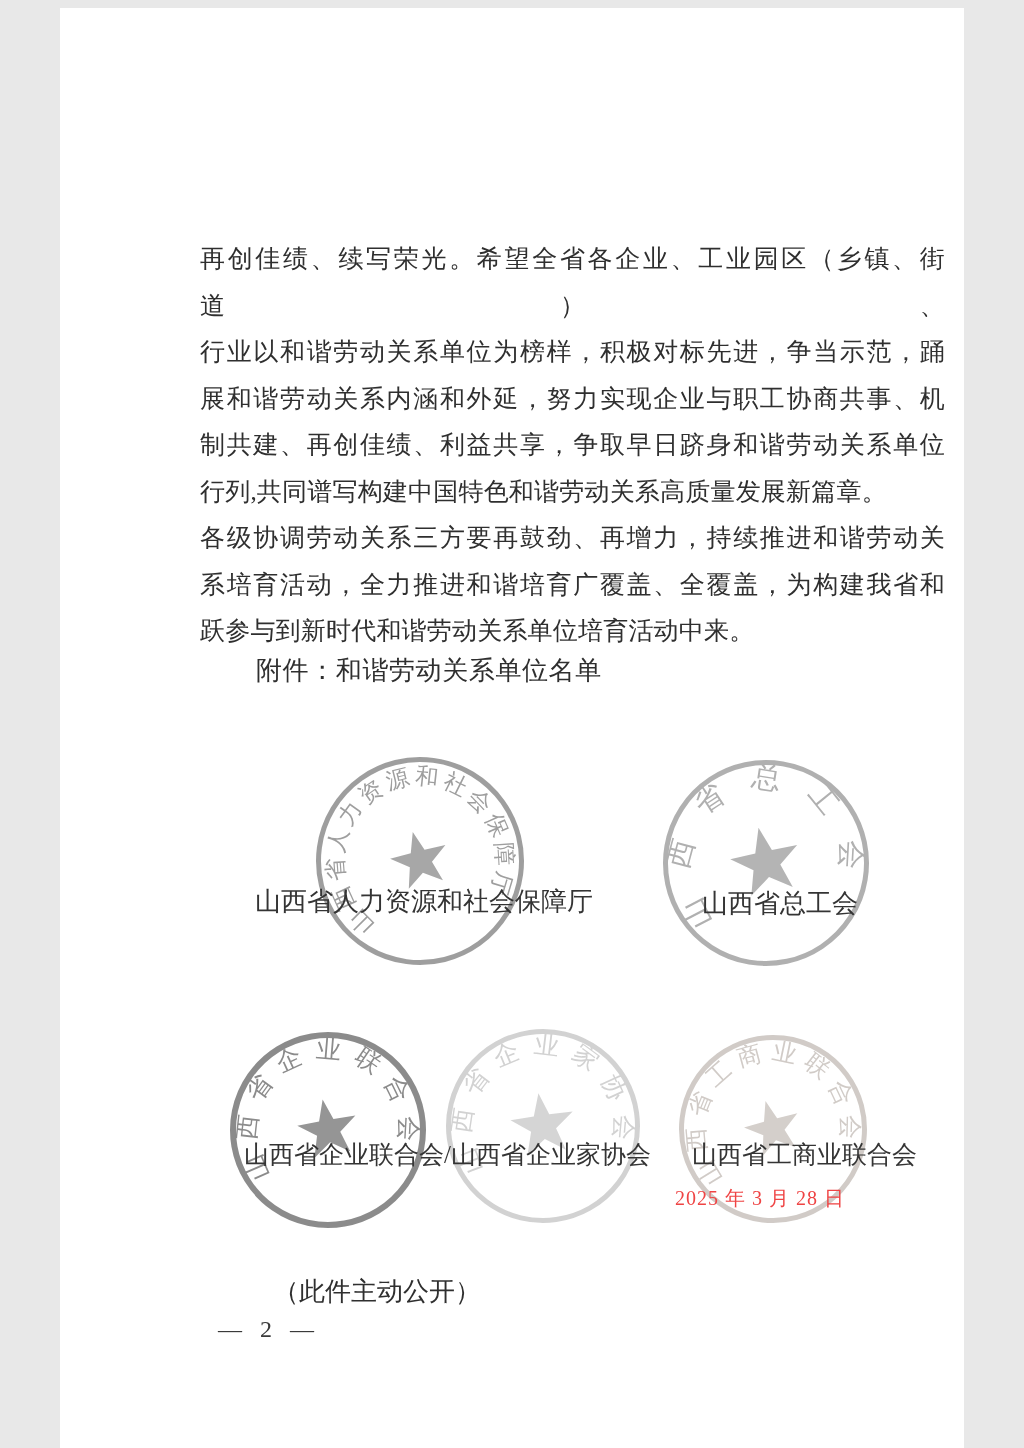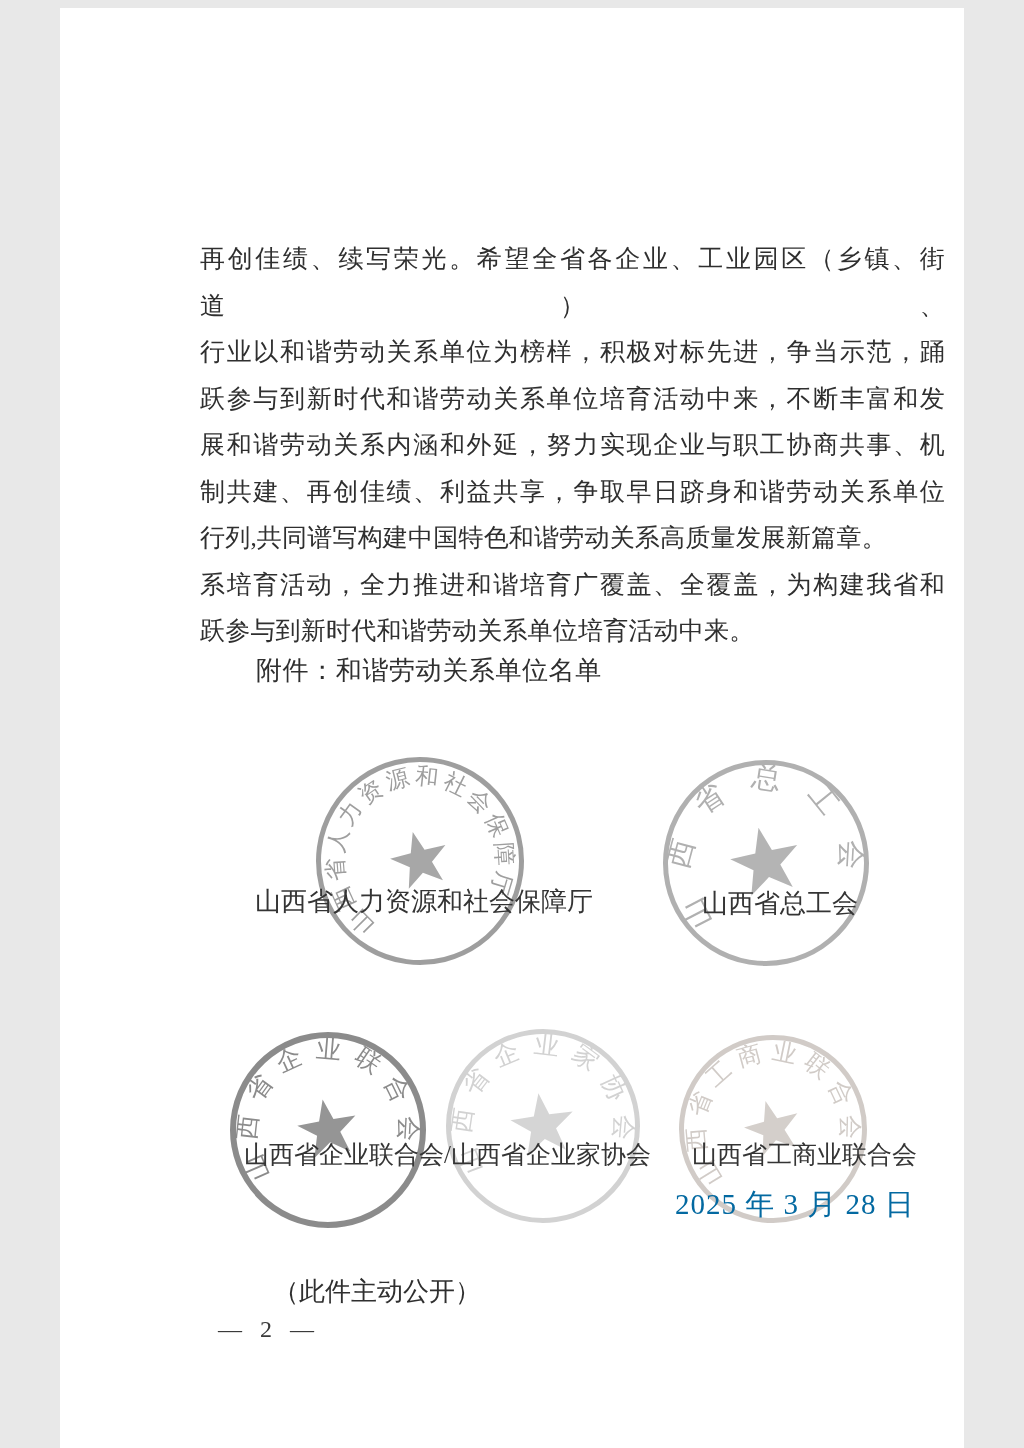--- a/index.html
+++ b/index.html
@@ -12,40 +12,40 @@
     font-size:25px;line-height:46.5px;letter-spacing:.2px;z-index:3;}
   .line{white-space:nowrap;}
   .line.just{white-space:normal;text-align:justify;text-align-last:justify;}
   .attachment-line{position:absolute;left:196px;top:645px;font-size:26px;
     letter-spacing:.6px;z-index:3;}
   .sig{position:absolute;font-size:26px;letter-spacing:0;z-index:4;color:#343434;white-space:nowrap;}
   .sig-hrss{left:195px;top:876px;}
   .sig-union{left:642px;top:878px;}
   .sig-enterprise{left:184px;top:1130px;font-size:25px;text-align:right;}
   .sig-commerce{left:632px;top:1130px;font-size:25px;}
-  .date-line{position:absolute;left:615px;top:1177px;font-size:29px;z-index:4;
-    letter-spacing:1px;color:#0369a1;white-space:nowrap;}
+  .date-line{position:absolute;left:615px;top:1177px;font-size:20px;z-index:4;
+    letter-spacing:1px;color:#ef4444;white-space:nowrap;}
   .disclosure{position:absolute;left:213px;top:1266px;font-size:26px;z-index:3;}
   .page-number{position:absolute;left:158px;top:1308px;font-size:24px;
     letter-spacing:6px;z-index:3;color:#3a3a3a;}
   .seal{position:absolute;z-index:2;filter:blur(.4px);}
   .seal svg{display:block;}
 </style>
 </head>
 <body>
 
 <div class="page">
 
   <section class="body-text">
     <div class="line just">再创佳绩、续写荣光。希望全省各企业、工业园区（乡镇、街道）、</div>
     <div class="line just">行业以和谐劳动关系单位为榜样，积极对标先进，争当示范，踊</div>
-    <div class="line just">跃参与到新时代和谐劳动关系单位培育活动中来，不断丰富和发</div>
     <div class="line just">展和谐劳动关系内涵和外延，努力实现企业与职工协商共事、机</div>
     <div class="line just">制共建、再创佳绩、利益共享，争取早日跻身和谐劳动关系单位</div>
     <div class="line">行列,共同谱写构建中国特色和谐劳动关系高质量发展新篇章。</div>
+    <div class="line just">各级协调劳动关系三方要再鼓劲、再增力，持续推进和谐劳动关</div>
     <div class="line just">系培育活动，全力推进和谐培育广覆盖、全覆盖，为构建我省和</div>
     <div class="line">跃参与到新时代和谐劳动关系单位培育活动中来。</div>
   </section>
 
   <div class="attachment-line">附件：和谐劳动关系单位名单</div>
 
   <div class="seal" style="left:252px;top:745px;">
       <svg width="216" height="216" viewBox="0 0 216 216" style="opacity:0.85">
       <g transform="rotate(-14 108 108)">
         <circle cx="108" cy="108" r="101.5" fill="none" stroke="#8e8e8e" stroke-width="5"></circle>

